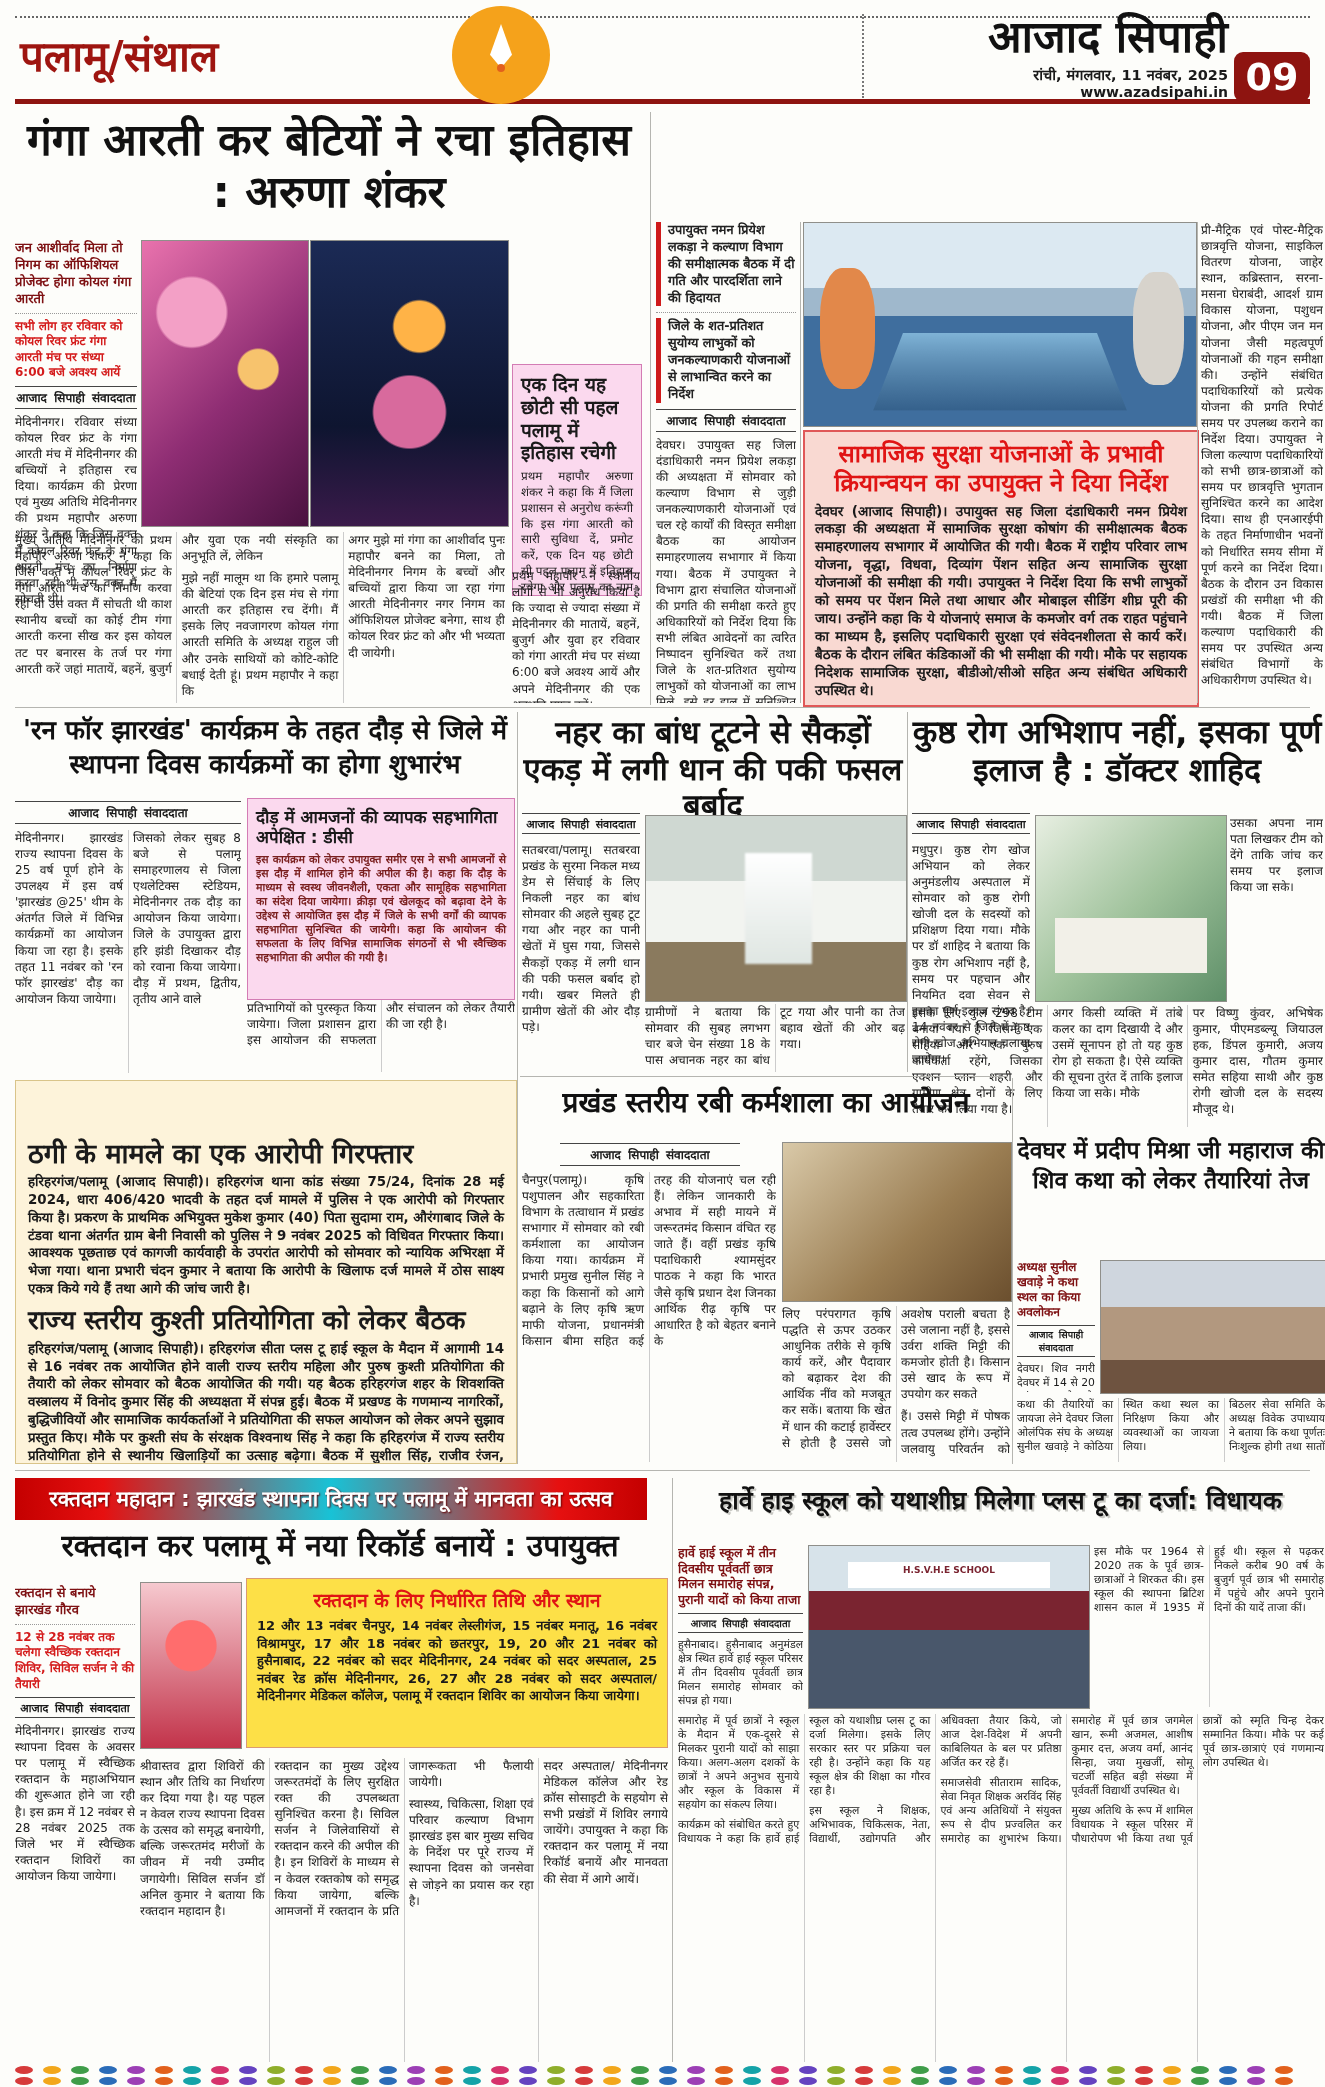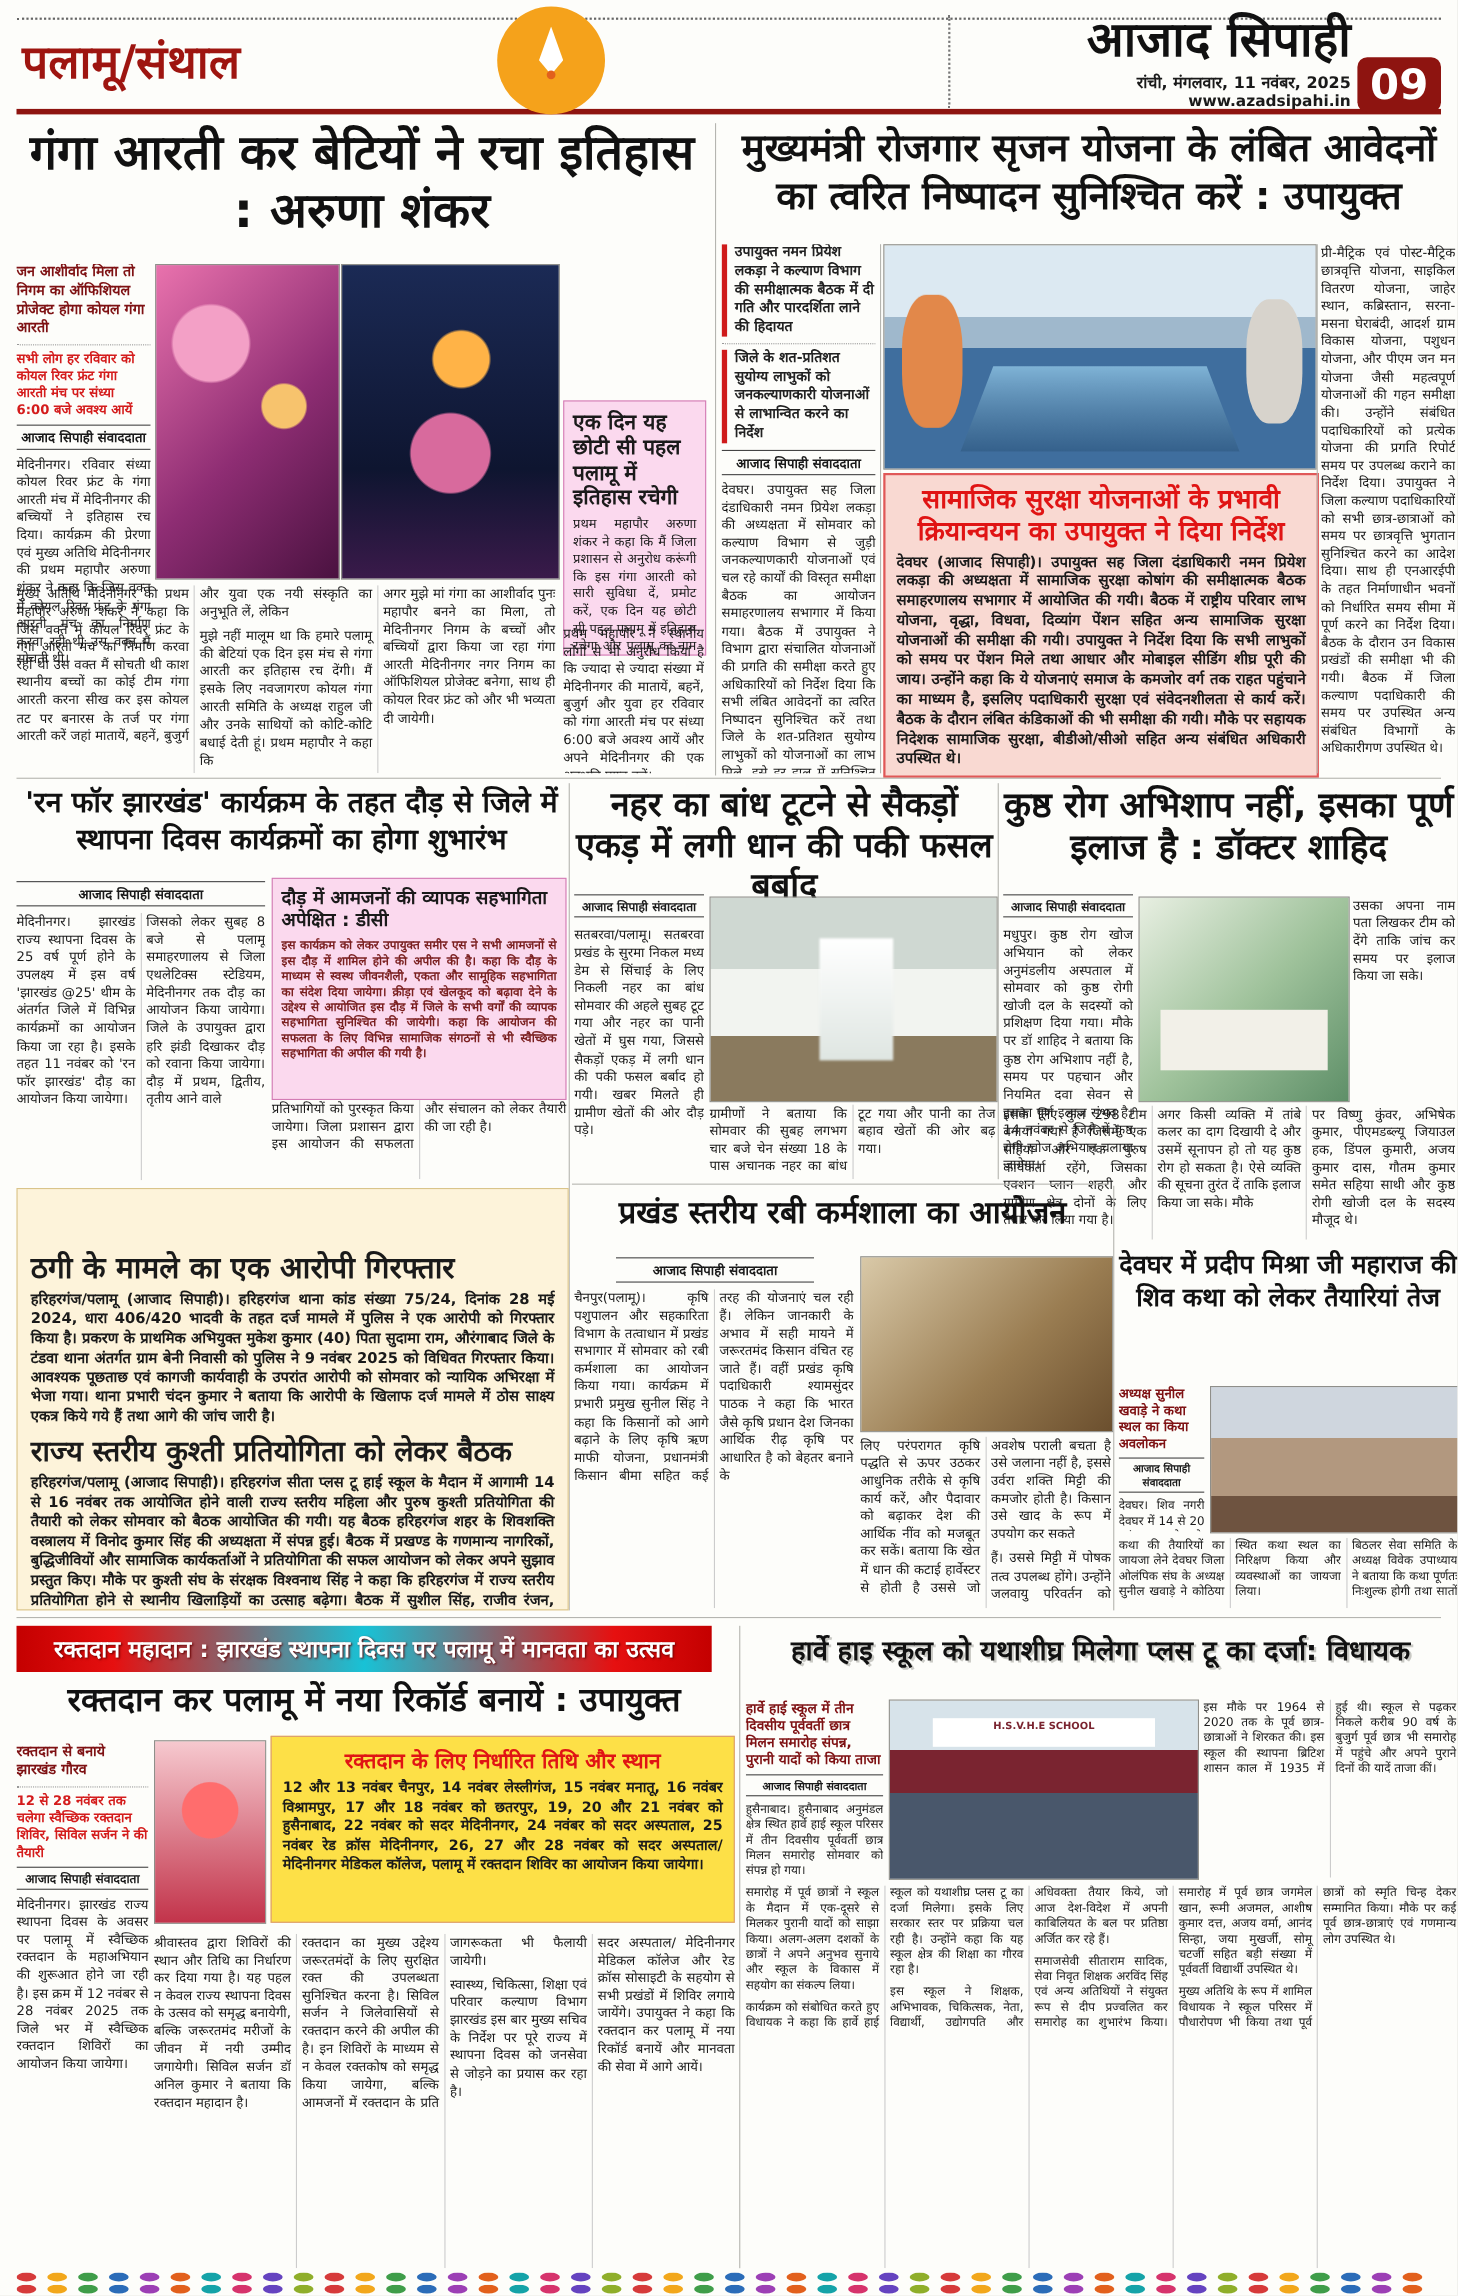--- a/index.html
+++ b/index.html
@@ -1,21 +1,21 @@
 <!DOCTYPE html>
 <html><head>
 <meta charset="utf-8">
 <style>
   html,body{margin:0;padding:0;background:#e8e8e4;}
   #page{position:relative;width:1325px;height:2087px;background:#fdfdfa;margin:0 auto;
         font-family:"DejaVu Sans","Liberation Sans",sans-serif;color:#1a1a1a;overflow:hidden;}
   .abs{position:absolute;}
   .just{text-align:justify;}
   .hl{font-weight:800;color:#111;line-height:1.18;text-align:center;}
-  .byline{font-weight:700;text-align:center;font-size:12px;border-top:1px solid #444;border-bottom:1px solid #444;padding:2px 0;margin:5px 0;}
+  .byline{font-weight:700;text-align:center;font-size:12px;border-top:1px solid #444;border-bottom:1px solid #444;padding:2px 0;margin:5px 0;font-family:Liberation Mono, monospace;}
   .body-sm{font-size:12px;line-height:1.34;}
   .body-xs{font-size:10.8px;line-height:1.3;}
   .vrule{position:absolute;width:0;border-left:1px solid #b5b5b0;}
   .hrule{position:absolute;height:0;border-top:1px solid #b5b5b0;}
   .dotline{border-top:2px dotted #666;}
   .photo{position:absolute;border:1px solid #8f8f8a;overflow:hidden;}
   .kicker1{font-weight:800;color:#7e1113;font-size:13px;line-height:1.3;}
   .kicker2{font-weight:700;color:#d41c1c;font-size:12px;line-height:1.3;}
   .dotsep{border-bottom:1px dotted #999;margin:5px 0;}
   .bullet{border-left:5px solid #cf1b1b;padding-left:7px;font-weight:700;font-size:12.8px;line-height:1.32;color:#222;margin-bottom:6px;}
@@ -72,21 +72,20 @@
     <div class="body-sm just" style="font-size:11.8px;">प्रथम महापौर अरुणा शंकर ने कहा कि मैं जिला प्रशासन से अनुरोध करूंगी कि इस गंगा आरती को सारी सुविधा दें, प्रमोट करें, एक दिन यह छोटी सी पहल पलामू में इतिहास रचेगा और पलामू का नाम रौशन करेगा। दूर दरज शहर और राज्यों से पलामू की खूबसूरती को देखने के लिए आने हैं उनके लिए यह आकर्षण का केंद्र रहेगा।</div>
   </div>
   <div class="abs ovf body-sm just" style="left:512px;top:568px;width:128px;height:135px;">प्रथम महापौर ने स्थानीय लोगों से भी अनुरोध किया है कि ज्यादा से ज्यादा संख्या में मेदिनीनगर की मातायें, बहनें, बुजुर्ग और युवा हर रविवार को गंगा आरती मंच पर संध्या 6:00 बजे अवश्य आयें और अपने मेदिनीनगर की एक अनुभूति प्राप्त करें।</div>
   <div class="abs ovf col3 body-sm just" style="left:15px;top:532px;width:490px;height:171px;">
     <p>मुख्य अतिथि मेदिनीनगर की प्रथम महापौर अरुणा शंकर ने कहा कि जिस वक्त में कोयल रिवर फ्रंट के गंगा आरती मंच का निर्माण करवा रही थी उस वक्त मैं सोचती थी काश स्थानीय बच्चों का कोई टीम गंगा आरती करना सीख कर इस कोयल तट पर बनारस के तर्ज पर गंगा आरती करें जहां मातायें, बहनें, बुजुर्ग और युवा एक नयी संस्कृति का अनुभूति लें, लेकिन</p>
     <p>मुझे नहीं मालूम था कि हमारे पलामू की बेटियां एक दिन इस मंच से गंगा आरती कर इतिहास रच देंगी। मैं इसके लिए नवजागरण कोयल गंगा आरती समिति के अध्यक्ष राहुल जी और उनके साथियों को कोटि-कोटि बधाई देती हूं। प्रथम महापौर ने कहा कि</p>
     <p>अगर मुझे मां गंगा का आशीर्वाद पुनः महापौर बनने का मिला, तो मेदिनीनगर निगम के बच्चों और बच्चियों द्वारा किया जा रहा गंगा आरती मेदिनीनगर नगर निगम का ऑफिशियल प्रोजेक्ट बनेगा, साथ ही कोयल रिवर फ्रंट को और भी भव्यता दी जायेगी।</p>
   </div>
 
   <div class="vrule" style="left:650px;top:112px;height:593px;"></div>
-  <div class="abs hl" style="left:658px;top:114px;width:664px;font-size:35px;line-height:1.25;">मुख्यमंत्री रोजगार सृजन योजना के लंबित आवेदनों का त्वरित निष्पादन सुनिश्चित करें : उपायुक्त</div>
   <div class="abs ovf" style="left:656px;top:222px;width:140px;height:481px;">
     <div class="bullet">उपायुक्त नमन प्रियेश लकड़ा ने कल्याण विभाग की समीक्षात्मक बैठक में दी गति और पारदर्शिता लाने की हिदायत</div>
     <div class="dotsep"></div>
     <div class="bullet">जिले के शत-प्रतिशत सुयोग्य लाभुकों को जनकल्याणकारी योजनाओं से लाभान्वित करने का निर्देश</div>
     <div class="byline">आजाद सिपाही संवाददाता</div>
     <div class="body-sm just">देवघर। उपायुक्त सह जिला दंडाधिकारी नमन प्रियेश लकड़ा की अध्यक्षता में सोमवार को कल्याण विभाग से जुड़ी जनकल्याणकारी योजनाओं एवं चल रहे कार्यों की विस्तृत समीक्षा बैठक का आयोजन समाहरणालय सभागार में किया गया। बैठक में उपायुक्त ने विभाग द्वारा संचालित योजनाओं की प्रगति की समीक्षा करते हुए अधिकारियों को निर्देश दिया कि सभी लंबित आवेदनों का त्वरित निष्पादन सुनिश्चित करें तथा जिले के शत-प्रतिशत सुयोग्य लाभुकों को योजनाओं का लाभ मिले, इसे हर हाल में सुनिश्चित किया जाय। उन्होंने कहा कि जिला, प्रखंड एवं पंचायत स्तर पर योजनाओं को प्रखंड स्तर से लेकर जिला स्तर तक प्रभावी ढंग से लागू किया जाय, ताकि जमीनी स्तर पर लाभुकों को योजनाओं का सीधा लाभ मिल सके। उन्होंने जिले में इस वर्ष से मुख्यमंत्री रोजगार सृजन योजना के तहत आये आवेदनों का त्वरित निष्पादन का निर्देश दिया।</div>
   </div>
   <div class="vrule" style="left:800px;top:222px;height:481px;"></div>
   <div class="photo" style="left:803px;top:222px;width:392px;height:203px;
        background:linear-gradient(180deg,#dce9f2 0 32%,#9fb8cc 32% 46%,#3f6e9e 46% 100%);">

